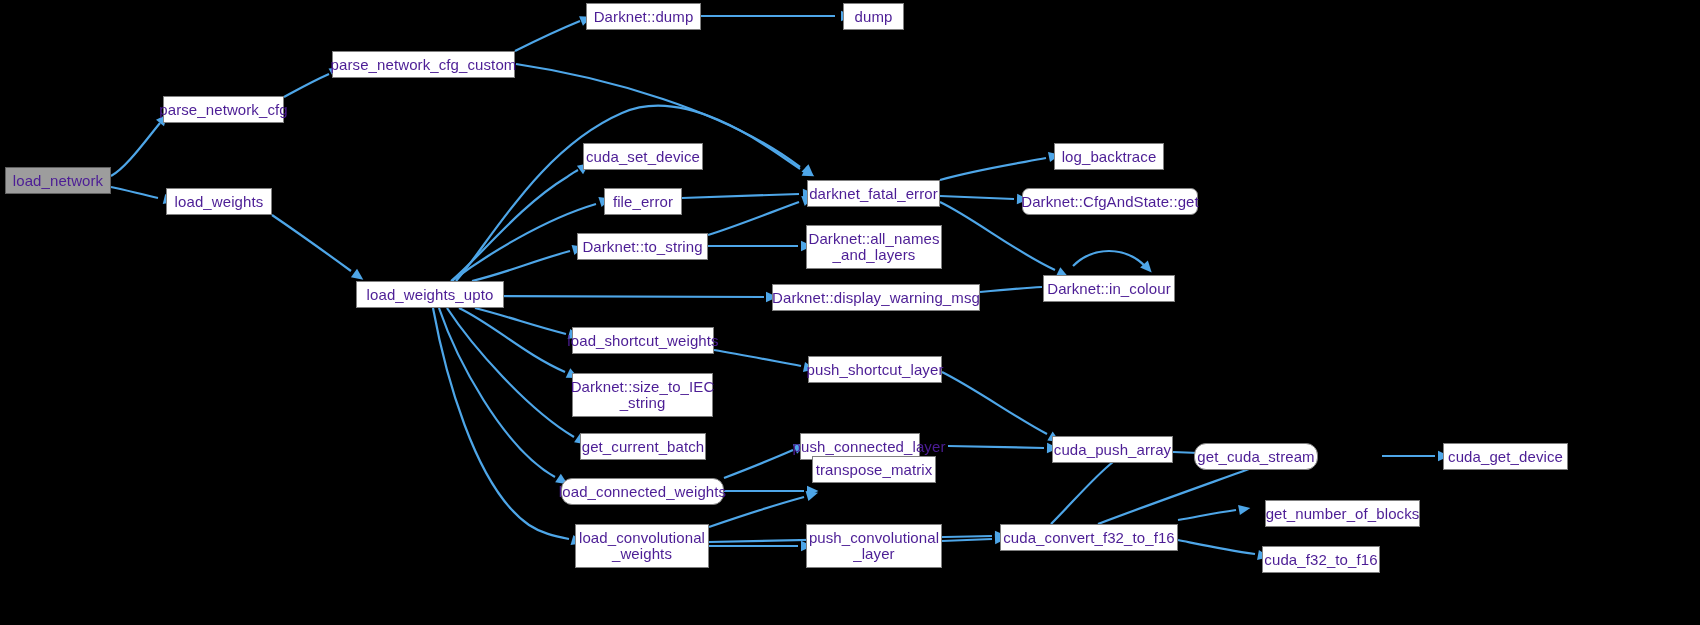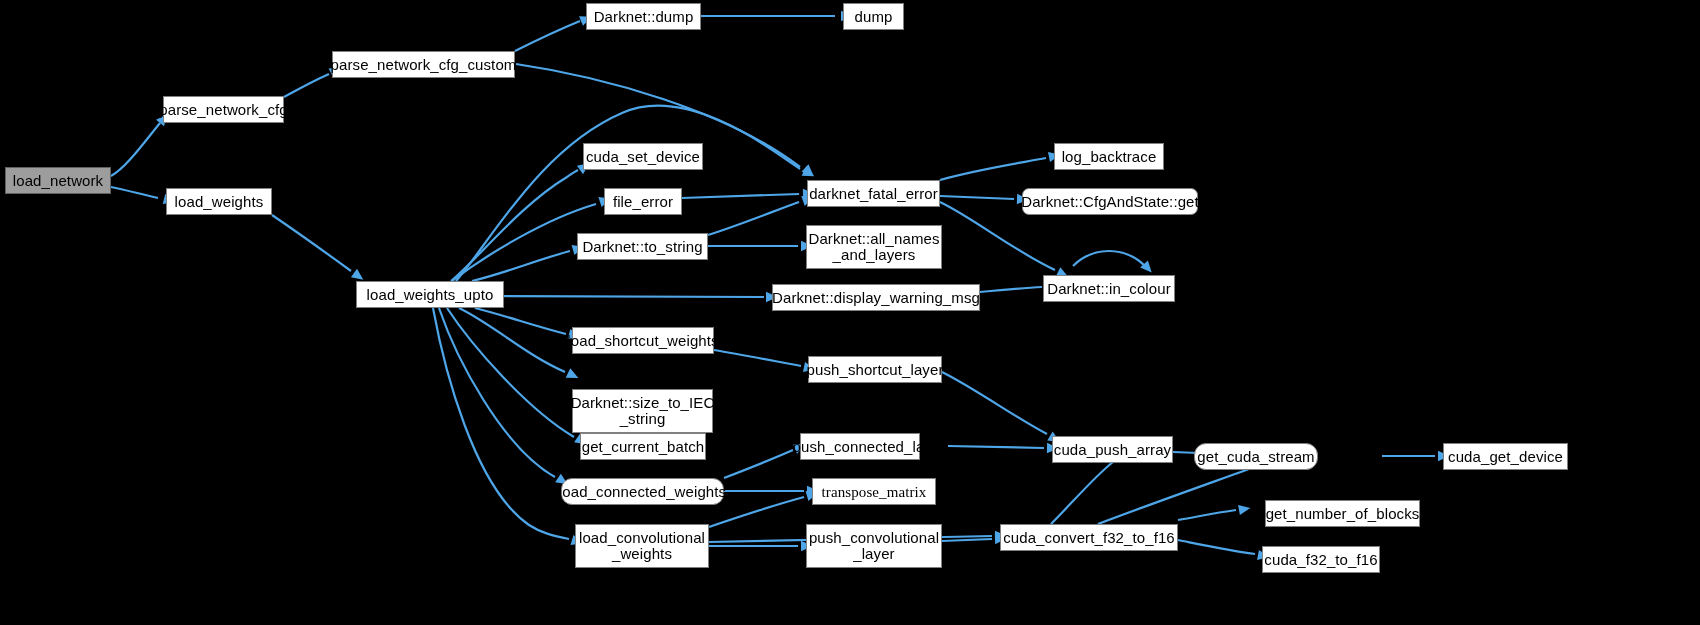--- a/index.html
+++ b/index.html
@@ -19,21 +19,21 @@
     position: absolute;
     top: 0; left: 0;
     width: 1700px;
     height: 625px;
   }
   .node {
     position: absolute;
     box-sizing: border-box;
     background: #ffffff;
     border: 1px solid #808080;
-    color: #000000;
+    color: #4c1d95;
     font-size: 15px;
     line-height: 16px;
     display: flex;
     align-items: center;
     justify-content: center;
     text-align: center;
     white-space: pre-line;
     letter-spacing: 0.1px;
   }
   .node.highlight {
@@ -141,33 +141,33 @@
       <div class="node" style="left: 163px; top: 96px; width: 121px; height: 27px; background: rgb(255, 255, 255);">parse_network_cfg</div>
       <div class="node" style="left: 166px; top: 188px; width: 106px; height: 27px; background: rgb(255, 255, 255);">load_weights</div>
       <div class="node" style="left: 332px; top: 51px; width: 183px; height: 27px; background: rgb(255, 255, 255);">parse_network_cfg_custom</div>
       <div class="node" style="left: 356px; top: 281px; width: 148px; height: 27px; background: rgb(255, 255, 255);">load_weights_upto</div>
       <div class="node" style="left: 586px; top: 3px; width: 115px; height: 27px; background: rgb(255, 255, 255);">Darknet::dump</div>
       <div class="node" style="left: 843px; top: 3px; width: 61px; height: 27px; background: rgb(255, 255, 255);">dump</div>
       <div class="node" style="left: 583px; top: 143px; width: 120px; height: 27px; background: rgb(255, 255, 255);">cuda_set_device</div>
       <div class="node" style="left: 604px; top: 188px; width: 78px; height: 27px; background: rgb(255, 255, 255);">file_error</div>
       <div class="node" style="left: 577px; top: 233px; width: 131px; height: 27px; background: rgb(255, 255, 255);">Darknet::to_string</div>
       <div class="node" style="left: 572px; top: 327px; width: 142px; height: 27px; background: rgb(255, 255, 255);">load_shortcut_weights</div>
-      <div class="node" style="left: 572px; top: 373px; width: 141px; height: 44px; background: rgb(255, 255, 255); margin-top: 16px;">Darknet::size_to_IEC
+      <div class="node" style="left: 572px; top: 373px; width: 141px; height: 44px; background: rgb(255, 255, 255);">Darknet::size_to_IEC
 _string</div>
       <div class="node" style="left: 580px; top: 433px; width: 126px; height: 27px; background: rgb(255, 255, 255);">get_current_batch</div>
       <div class="node" style="left: 561px; top: 478px; width: 163px; height: 27px; background: rgb(255, 255, 255); border-radius: 11px;">load_connected_weights</div>
       <div class="node" style="left: 575px; top: 524px; width: 134px; height: 44px; background: rgb(255, 255, 255);">load_convolutional
 _weights</div>
       <div class="node" style="left: 807px; top: 180px; width: 133px; height: 27px; background: rgb(255, 255, 255);">darknet_fatal_error</div>
       <div class="node" style="left: 806px; top: 225px; width: 136px; height: 44px; background: rgb(255, 255, 255);">Darknet::all_names
 _and_layers</div>
       <div class="node" style="left: 772px; top: 284px; width: 208px; height: 27px; background: rgb(255, 255, 255);">Darknet::display_warning_msg</div>
       <div class="node" style="left: 808px; top: 356px; width: 134px; height: 27px; background: rgb(255, 255, 255);">push_shortcut_layer</div>
       <div class="node" style="left: 800px; top: 433px; width: 120px; height: 27px; background: rgb(255, 255, 255); padding-left: 18px;">push_connected_layer</div>
-      <div class="node" style="left: 812px; top: 478px; width: 124px; height: 27px; background: rgb(255, 255, 255); font-family: Liberation Serif, serif;">transpose_matrix</div>
+      <div class="node" style="left: 812px; top: 456px; width: 124px; height: 27px; background: rgb(255, 255, 255);">transpose_matrix</div>
       <div class="node" style="left: 806px; top: 524px; width: 136px; height: 44px; background: rgb(255, 255, 255);">push_convolutional
 _layer</div>
       <div class="node" style="left: 1054px; top: 143px; width: 110px; height: 27px; background: rgb(255, 255, 255);">log_backtrace</div>
       <div class="node" style="left: 1022px; top: 188px; width: 176px; height: 27px; background: rgb(255, 255, 255); border-radius: 7px;">Darknet::CfgAndState::get</div>
       <div class="node" style="left: 1043px; top: 275px; width: 132px; height: 27px; background: rgb(255, 255, 255);">Darknet::in_colour</div>
       <div class="node" style="left: 1052px; top: 436px; width: 121px; height: 27px; background: rgb(255, 255, 255);">cuda_push_array</div>
       <div class="node" style="left: 1000px; top: 524px; width: 178px; height: 27px; background: rgb(255, 255, 255);">cuda_convert_f32_to_f16</div>
       <div class="node" style="left: 1194px; top: 443px; width: 124px; height: 27px; background: rgb(255, 255, 255); border-radius: 12px;">get_cuda_stream</div>
       <div class="node" style="left: 1243px; top: 500px; width: 155px; height: 27px; background: rgb(255, 255, 255); margin-left: 22px;">get_number_of_blocks</div>
       <div class="node" style="left: 1262px; top: 546px; width: 118px; height: 27px; background: rgb(255, 255, 255);">cuda_f32_to_f16</div>

